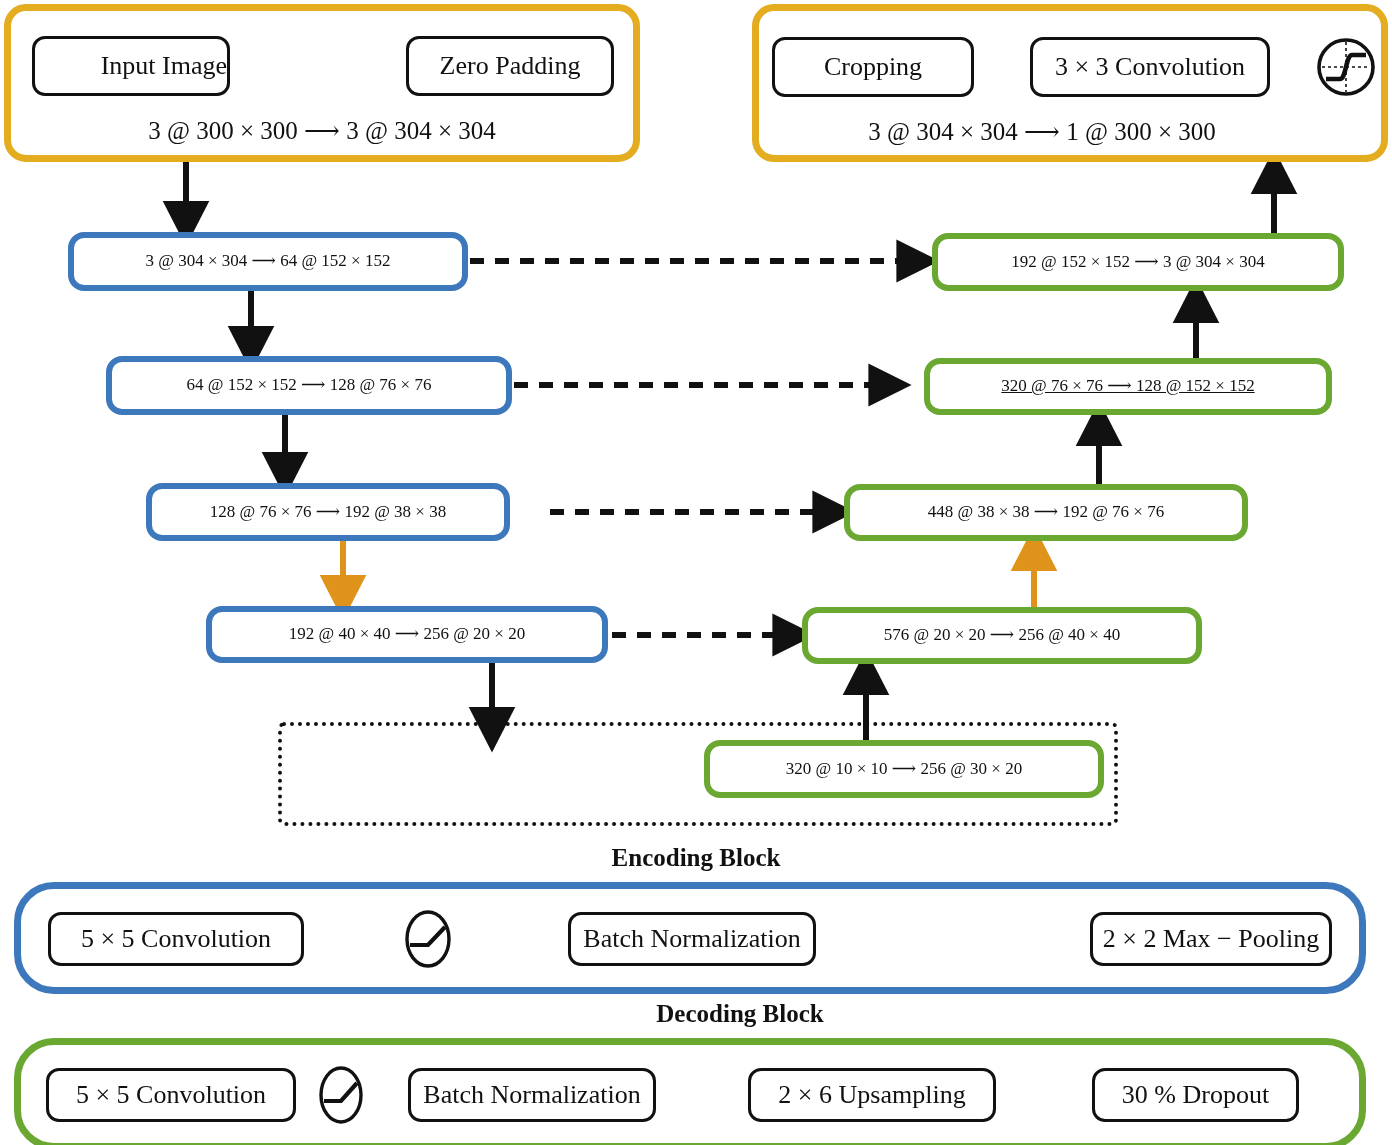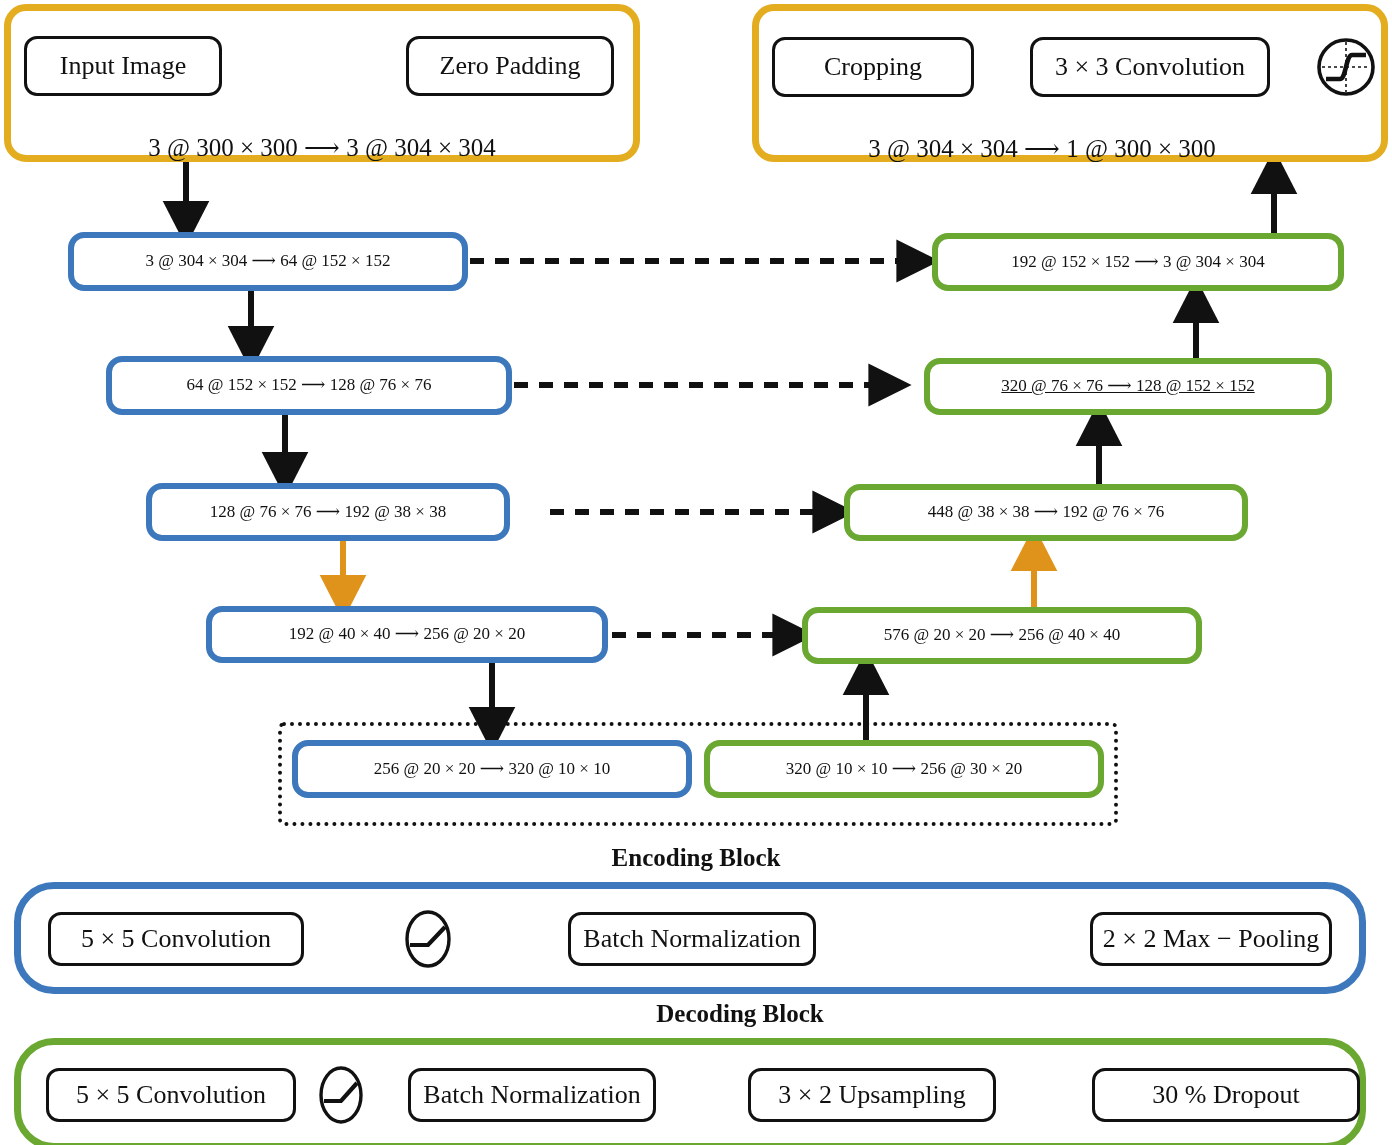--- a/index.html
+++ b/index.html
@@ -66,21 +66,20 @@
     white-space: nowrap;
   }
 
   
   .caption {
     position: absolute;
     font-size: 25px;
     color: #111111;
     white-space: nowrap;
     text-align: center;
-    margin-top: 17px;
   }
 
   
   .section-title {
     position: absolute;
     font-weight: bold;
     font-size: 25px;
     color: #111111;
     text-align: center;
     white-space: nowrap;
@@ -194,21 +193,21 @@
     <g>
       <line x1="656" y1="1094" x2="746" y2="1094" stroke="#111111" stroke-width="5" marker-end="url(#ah-black)"></line>
     </g>
     <g>
       <line x1="996" y1="1094" x2="1090" y2="1094" stroke="#111111" stroke-width="5" marker-end="url(#ah-black)"></line>
     </g>
   </svg>
 
   <div class="rbox group-yellow" style="left:4px; top:4px; width:636px; height:158px;"></div>
 
-  <div class="rbox node" style="left:24px; top:36px; width:198px; height:60px;">
+  <div class="rbox node" style="left:32px; top:36px; width:198px; height:60px;justify-content:flex-end;">
     <span>Input Image</span>
   </div>
 
   <div class="rbox node" style="left:406px; top:36px; width:208px; height:60px;">
     <span>Zero Padding</span>
   </div>
 
   <div class="caption" style="left:4px; top:116px; width:636px;">3 @ 300 × 300 ⟶ 3 @ 304 × 304</div>
 
   <div class="rbox group-yellow" style="left:752px; top:4px; width:636px; height:158px;"></div>
@@ -243,23 +242,20 @@
   <div class="rbox stage blue" style="left:146px; top:483px; width:364px; height:58px;">
     <span>128 @ 76 × 76 ⟶ 192 @ 38 × 38</span>
   </div>
 
   <div class="rbox stage blue" style="left:206px; top:606px; width:402px; height:57px;">
     <span>192 @ 40 × 40 ⟶ 256 @ 20 × 20</span>
   </div>
 
   <div class="rbox group-dotted" style="left:278px; top:722px; width:840px; height:104px;"></div>
 
-  <div class="rbox stage blue" style="left:292px; top:740px; width:400px; height:58px;">
-    <span>256 @ 20 × 20 ⟶ 320 @ 10 × 10</span>
-  </div>
 
   <div class="rbox stage green" style="left:704px; top:740px; width:400px; height:58px;">
     <span>320 @ 10 × 10 ⟶ 256 @ 30 × 20</span>
   </div>
 
   <div class="rbox stage green" style="left:802px; top:607px; width:400px; height:57px;">
     <span>576 @ 20 × 20 ⟶ 256 @ 40 × 40</span>
   </div>
 
   <div class="rbox stage green" style="left:844px; top:484px; width:404px; height:57px;">
@@ -310,20 +306,20 @@
       <ellipse cx="23" cy="31" rx="20" ry="27" fill="#ffffff" stroke="#111111" stroke-width="3.4"></ellipse>
       <path d="M6,37 L23,37 L39,19" fill="none" stroke="#111111" stroke-width="4.2" stroke-linecap="butt" stroke-linejoin="miter"></path>
     </svg>
   </div>
 
   <div class="rbox node" style="left:408px; top:1068px; width:248px; height:54px;">
     <span>Batch Normalization</span>
   </div>
 
   <div class="rbox node" style="left:748px; top:1068px; width:248px; height:54px;">
-    <span>3 × 2 Upsampling</span>
-  </div>
-
-  <div class="rbox node" style="left:1092px; top:1068px; width:268px; height:54px;">
+    <span>2 × 6 Upsampling</span>
+  </div>
+
+  <div class="rbox node" style="left:1092px; top:1068px; width:207px; height:54px;">
     <span>30 % Dropout</span>
   </div>
 
 </div>
 
 </body></html>

